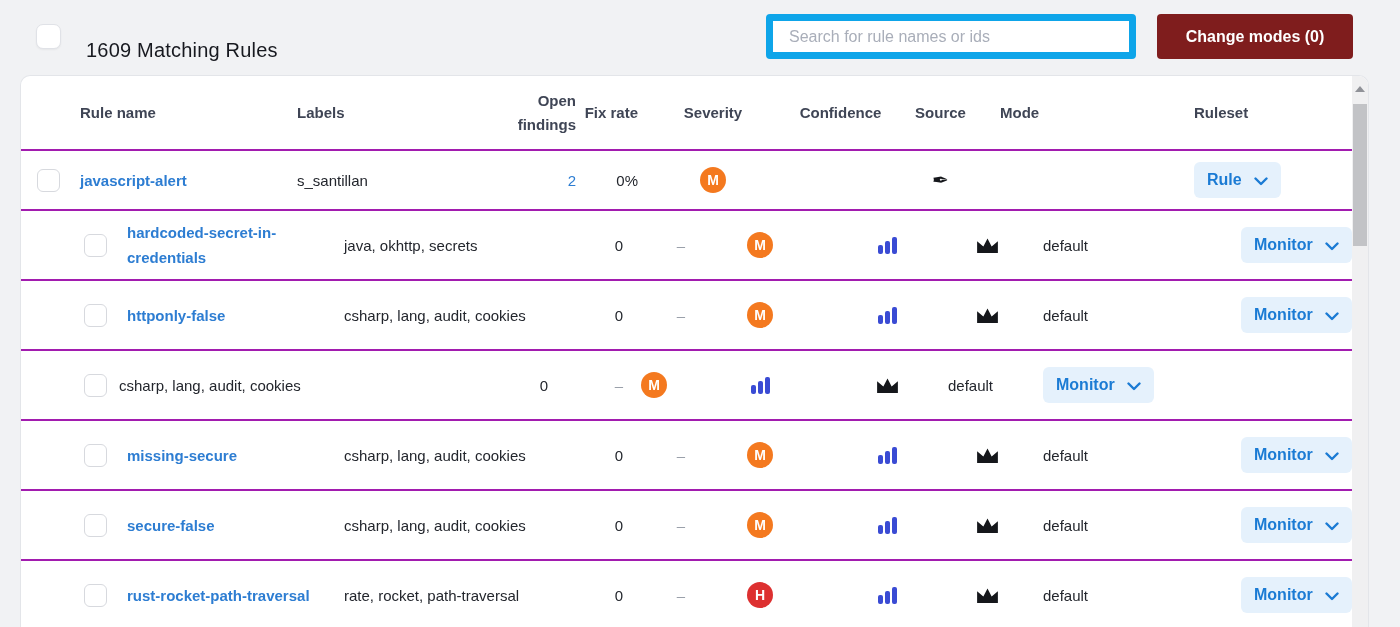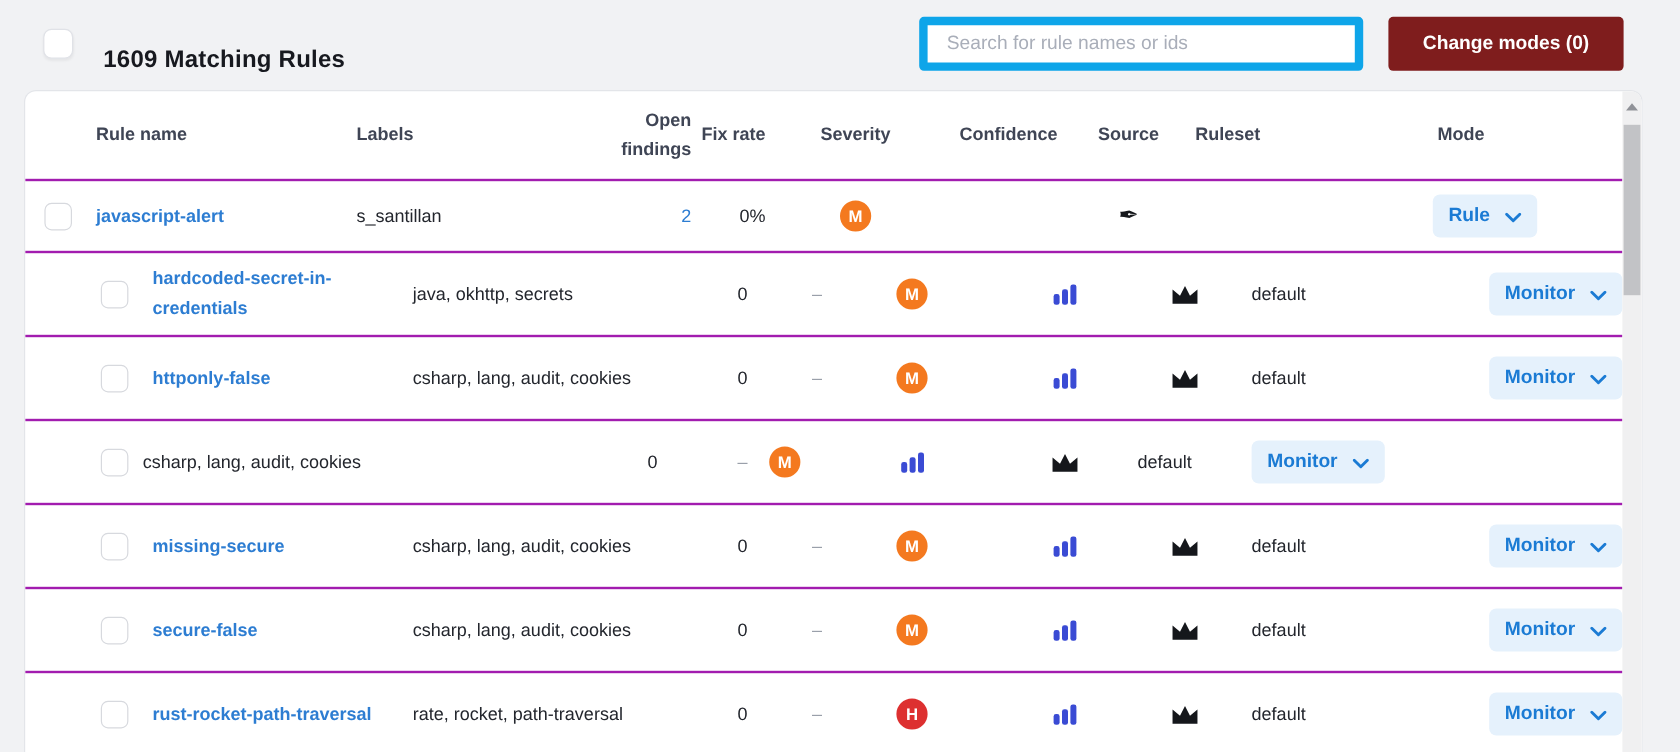--- a/index.html
+++ b/index.html
@@ -13,21 +13,21 @@
 
   
   .topbar { position:absolute; top:0; left:0; width:1400px; height:75px; }
   .select-all-cb {
     position:absolute; left:36px; top:24px; width:25px; height:25px;
     background:#fff; border:1px solid #e0e2e7; border-radius:7px;
     box-shadow:0 1px 2px rgba(20,22,26,.05); cursor:pointer;
   }
   .page-title {
     position:absolute; left:86px; top:37px; transform:translateY(-50%);
-    font-size:20px; font-weight:700; color:#17191f; letter-spacing:.2px;
+    font-size:20px; font-weight:400; color:#17191f; letter-spacing:.2px;
   }
   .search-input {
     position:absolute; left:766px; top:14px; width:370px; height:45px;
     border:7px solid #0ea5e9; border-radius:4px; background:#fff;
     padding:0 16px; font-size:16px; color:#333;
     font-family:"Liberation Sans", sans-serif; outline:none;
   }
   .search-input::placeholder { color:#a9aeb9; }
   .change-modes-btn {
     position:absolute; left:1157px; top:14px; width:196px; height:45px;
@@ -135,22 +135,22 @@
 
     <div class="grid-row thead">
       <div></div>
       <div class="th pad-l">Rule name</div>
       <div class="th pad-s">Labels</div>
       <div class="th right">Open findings</div>
       <div class="th right">Fix rate</div>
       <div class="th center">Severity</div>
       <div class="th center">Confidence</div>
       <div class="th center">Source</div>
+      <div class="th pad-m">Mode</div>
       <div class="th pad-rs">Ruleset</div>
-      <div class="th pad-m">Mode</div>
     </div>
 
     <div class="grid-row row h60">
       <div class="c-cb">
           <span class="row-cb"></span>
         </div>
       <div class="c-name"><a class="rule-link">javascript-alert</a></div>
       <div class="c-labels">s_santillan</div>
       <div class="c-open"><span class="of-link">2</span></div>
       <div class="c-fix"><span>0%</span></div>

